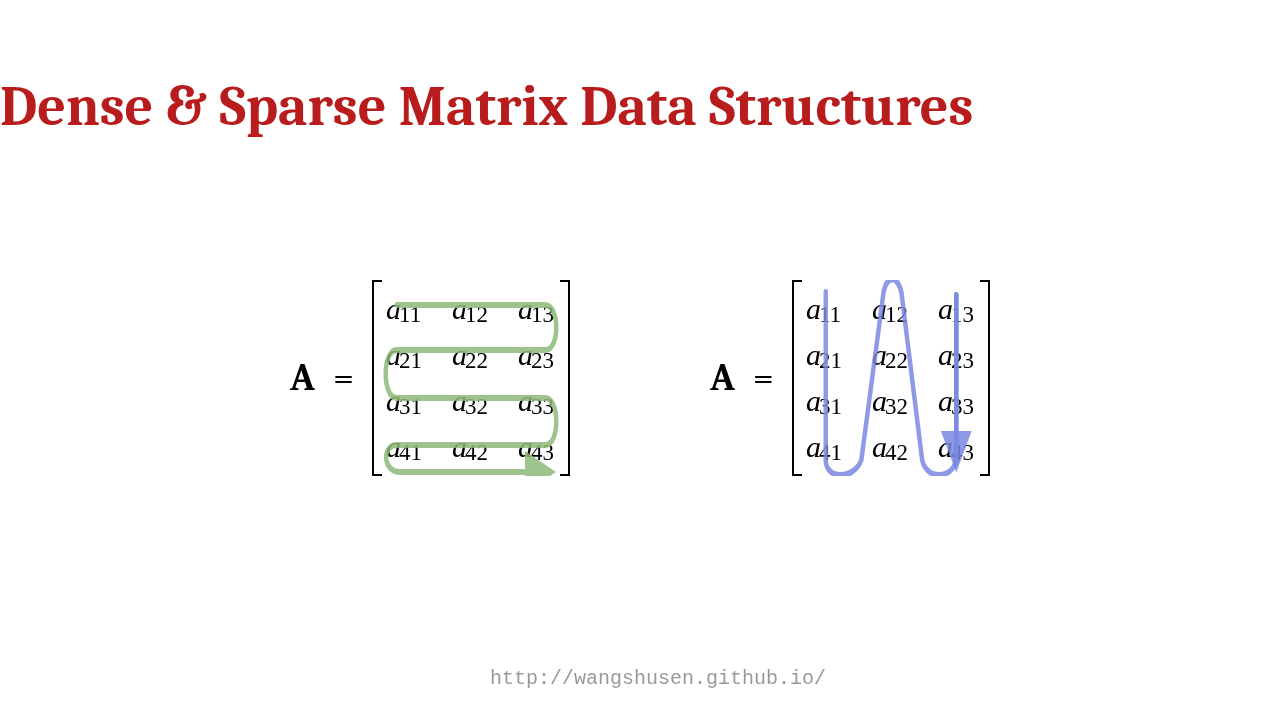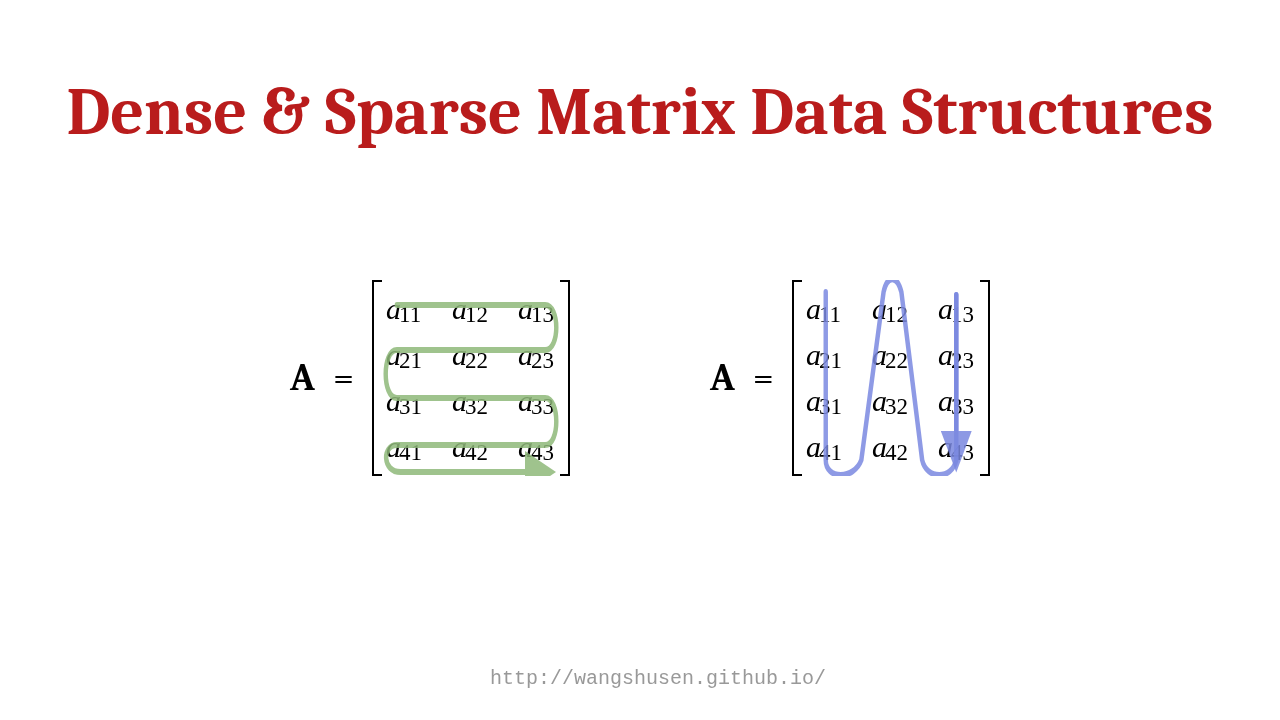--- a/index.html
+++ b/index.html
@@ -9,22 +9,21 @@
       background: #ffffff;
       font-family: Georgia, 'Times New Roman', serif;
       position: relative;
       overflow: hidden;
     }
     .title {
       position: absolute;
       top: 75px;
       left: 0;
       width: 100%;
-      text-align: center;
-      font-size: 66px;
+      font-size: 56px;
       font-weight: bold;
       color: #b91c1c;
       font-family: 'Cambria', Georgia, serif;
     }
     .content {
       position: absolute;
       top: 280px;
       left: 0;
       width: 100%;
       display: flex;

